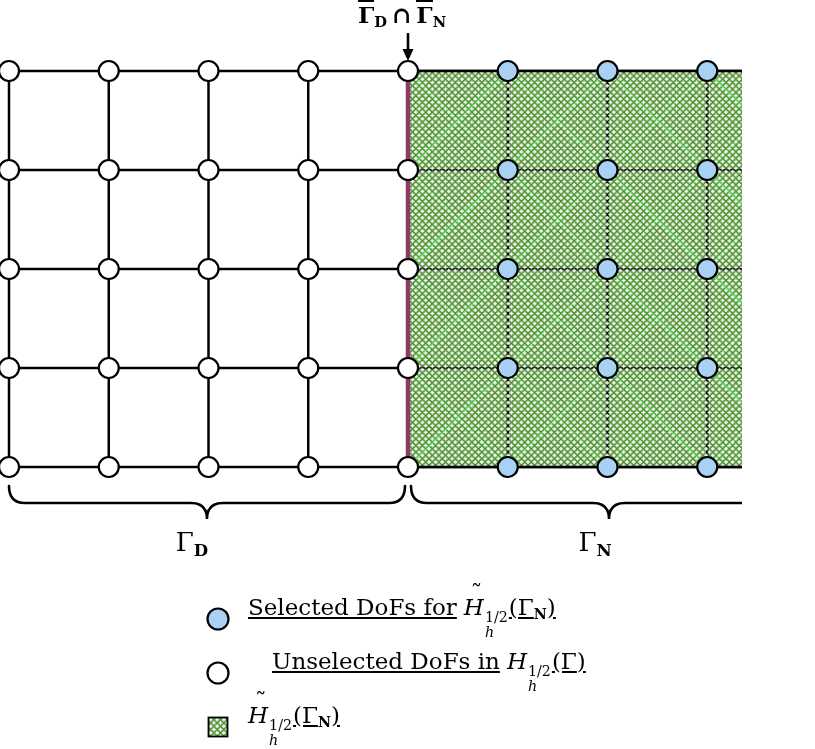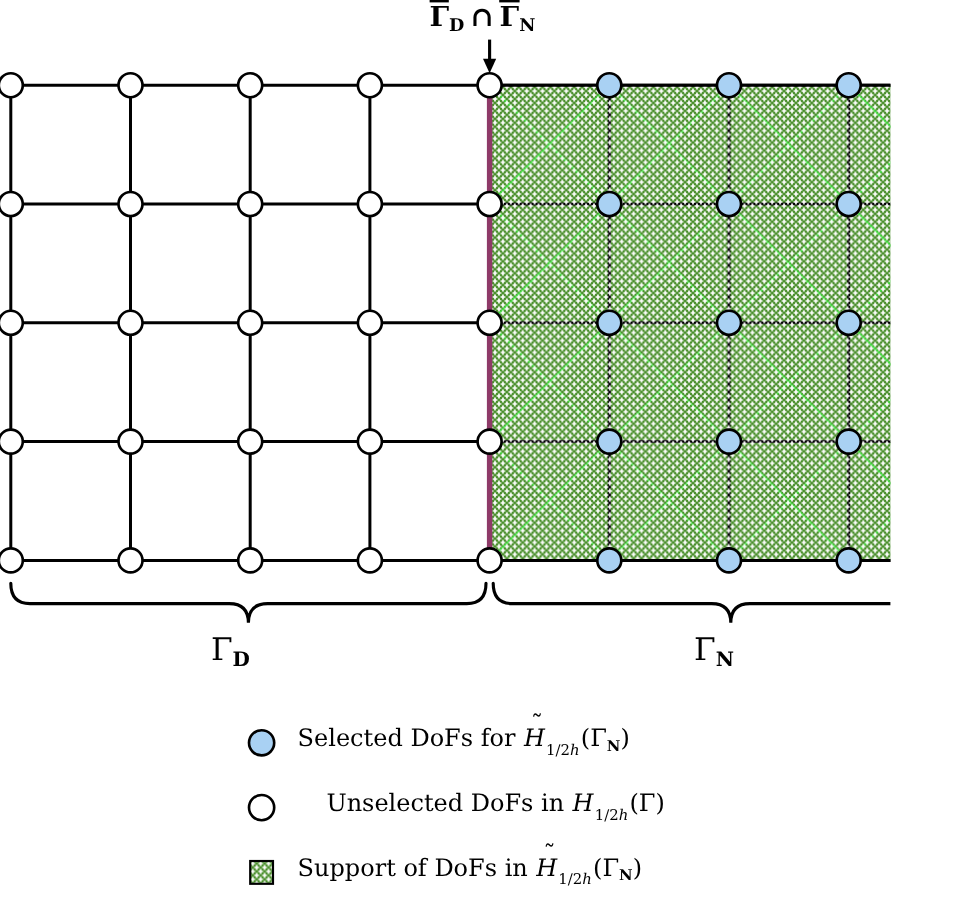--- a/index.html
+++ b/index.html
@@ -21,30 +21,30 @@
 
   
   .blabel { top:527px; font-size:26px; text-align:center; width:80px; white-space:nowrap; }
   .blabel-left  { left:152px; }
   .blabel-right { left:555px; }
 
   
   .lrow {
     position:absolute; left:204px; height:36px;
     display:flex; align-items:center; gap:16px;
-    font-size:20px; white-space:nowrap;
+    font-size:23px; white-space:nowrap;text-decoration:underline;
   }
   .lrow-1 { top:601px; }
   .lrow-2 { top:655px;gap:40px; }
   .lrow-3 { top:709px; }
   .ltext { margin-right:7px; }
   .htld { position:relative; font-style:italic; display:inline-block; }
   .htld .tld { position:absolute; left:0.30em; top:-0.52em; font-style:normal; font-size:1.0em; line-height:1; }
   .supsub {
-    display:inline-flex; align-items:flex-start;
+    display:inline-flex; flex-direction:column; align-items:flex-start;
     font-size:0.62em; line-height:1.05; vertical-align:-7px; margin:4px 1px;
   }
   .supsub .sub { font-style:italic; }
   .gsub { font-size:0.62em; vertical-align:-0.28em; font-weight:bold; }
 </style>
 </head>
 <body>
 
 <div class="fig">
 
@@ -211,20 +211,20 @@
     </span>
   </div>
 
   <div class="lrow lrow-3">
     <svg width="28" height="28">
       <rect x="4.5" y="4.5" width="19" height="19" fill="#4a8f2c"></rect>
       <rect x="4.5" y="4.5" width="19" height="19" fill="url(#xhatch)"></rect>
       <rect x="4.5" y="4.5" width="19" height="19" fill="none" stroke="#000" stroke-width="1.8"></rect>
     </svg>
     <span>
-      <span class="ltext">Support of DoFs in</span><span class="htld"><span class="tld">˜</span><span>H</span></span><span class="supsub">
+      <span class="htld"><span class="tld">˜</span><span>H</span></span><span class="supsub">
           <span class="sup">1/2</span>
           <span class="sub">h</span>
         </span><span>(Γ</span><span class="gsub">N</span><span>)</span>
     </span>
   </div>
 
 </div>
 
 </body></html>

